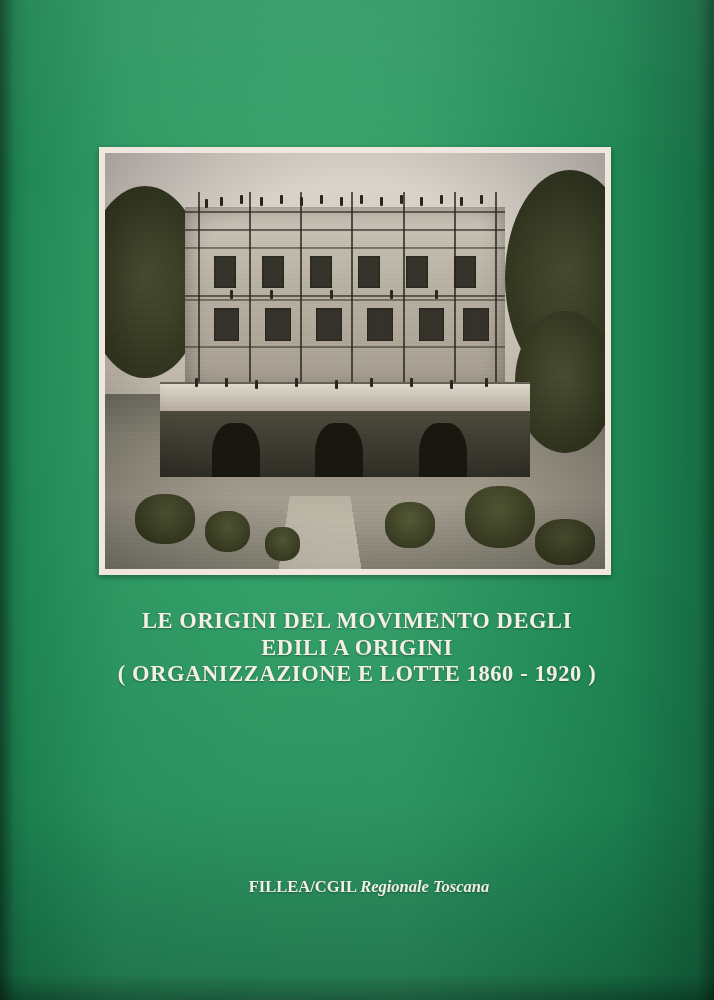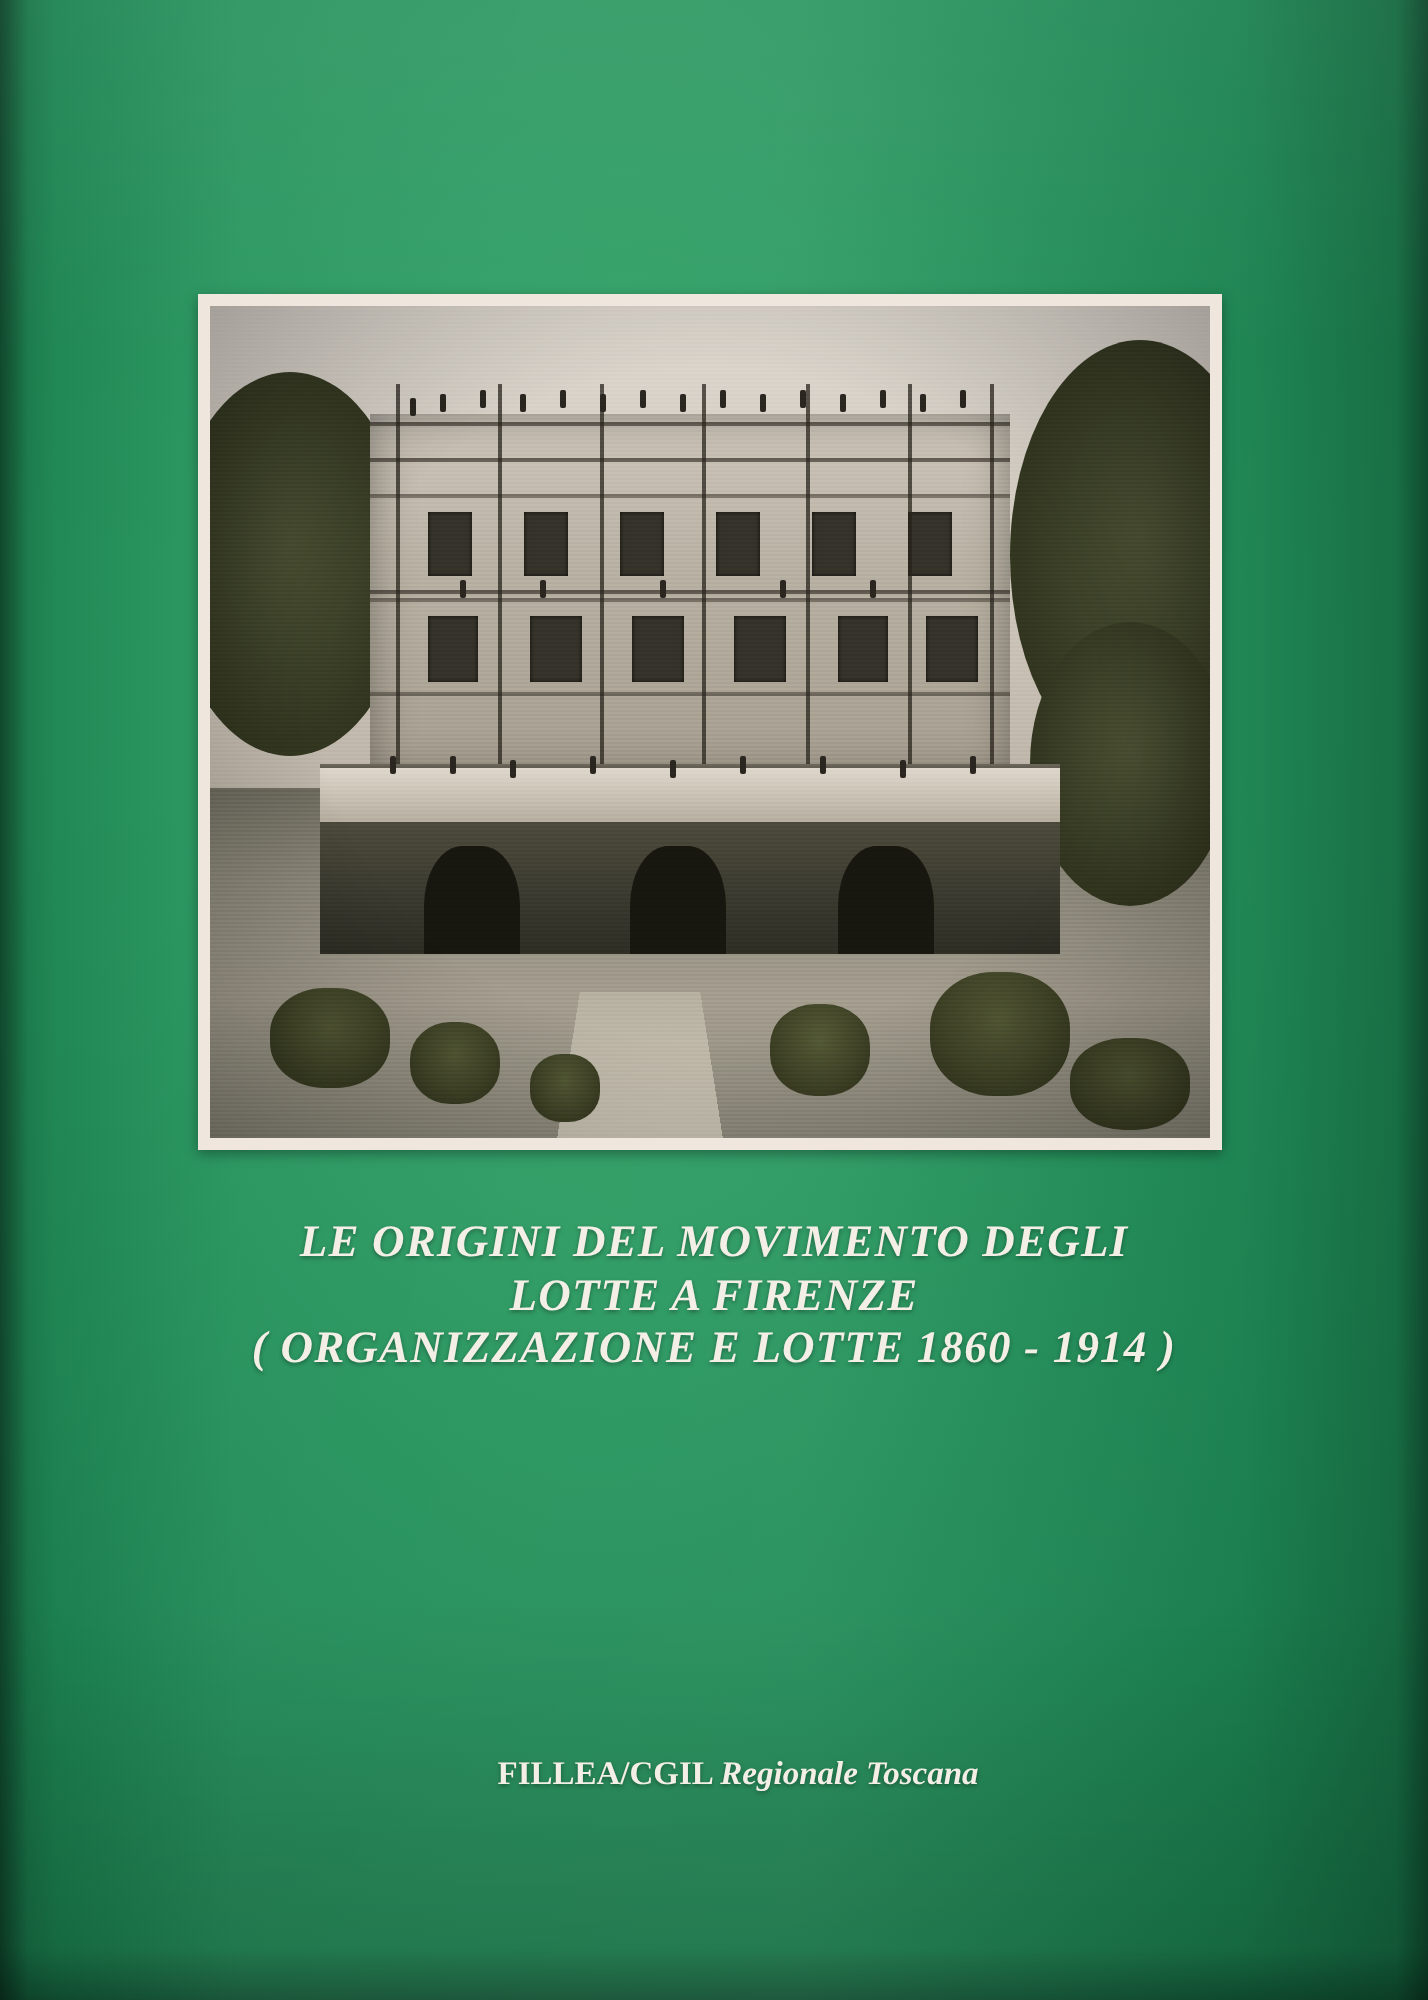--- a/index.html
+++ b/index.html
@@ -185,21 +185,20 @@
 
   
   .title-block {
     position: absolute;
     left: 0;
     top: 608px;
     width: 714px;
     text-align: center;
     z-index: 4;
     color: #f3efe6;
-    font-style: italic;
     font-weight: bold;
     letter-spacing: 0.6px;
     text-shadow: 0 1px 2px rgba(0,0,0,0.35);
   }
   .title-line {
     font-size: 22.5px;
     line-height: 26.5px;
     white-space: nowrap;
   }
 
@@ -319,22 +318,22 @@
       <div class="bush" style="left:86%; top:88%; width:12%; height:11%;"></div>
       <div class="bush" style="left:32%; top:90%; width:7%;  height:8%;"></div>
 
       <div class="grain"></div>
       <div class="photo-vignette"></div>
     </div>
   </div>
 
   <div class="title-block">
     <div class="title-line">LE ORIGINI DEL MOVIMENTO DEGLI</div>
-    <div class="title-line">LOTTE A FIRENZE</div>
-    <div class="title-line">( ORGANIZZAZIONE E LOTTE 1860 - 1914 )</div>
+    <div class="title-line">EDILI A ORIGINI</div>
+    <div class="title-line">( ORGANIZZAZIONE E LOTTE 1860 - 1920 )</div>
   </div>
 
   <div class="publisher">
     <div class="pub-line">
       <span class="roman">FILLEA/CGIL</span>
       <span class="ital">Regionale Toscana</span>
     </div>
   </div>
 
 </div>

